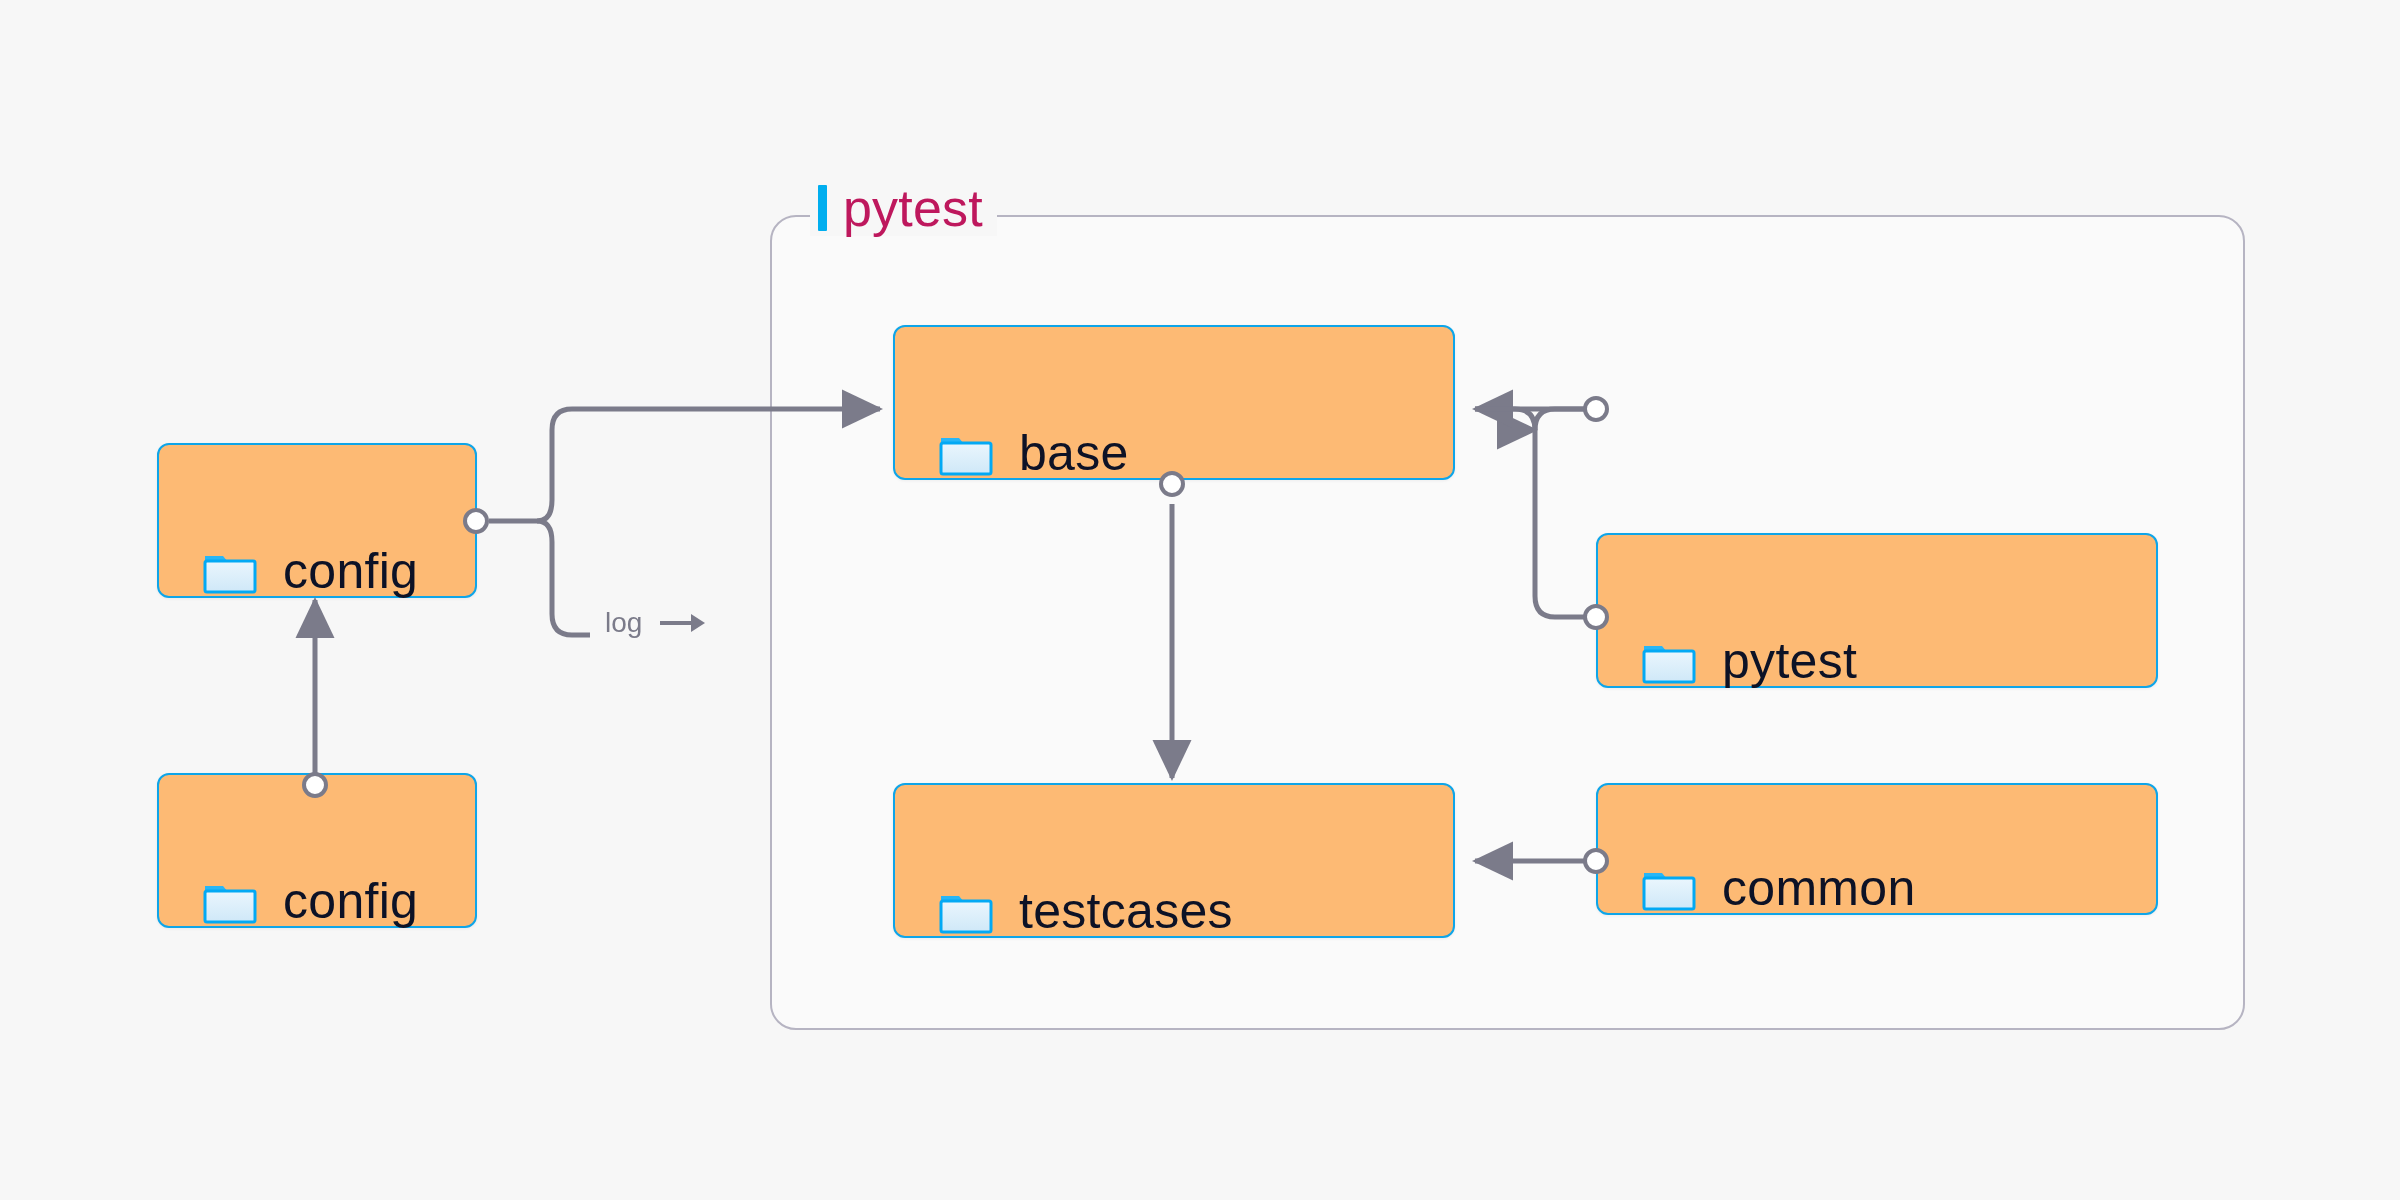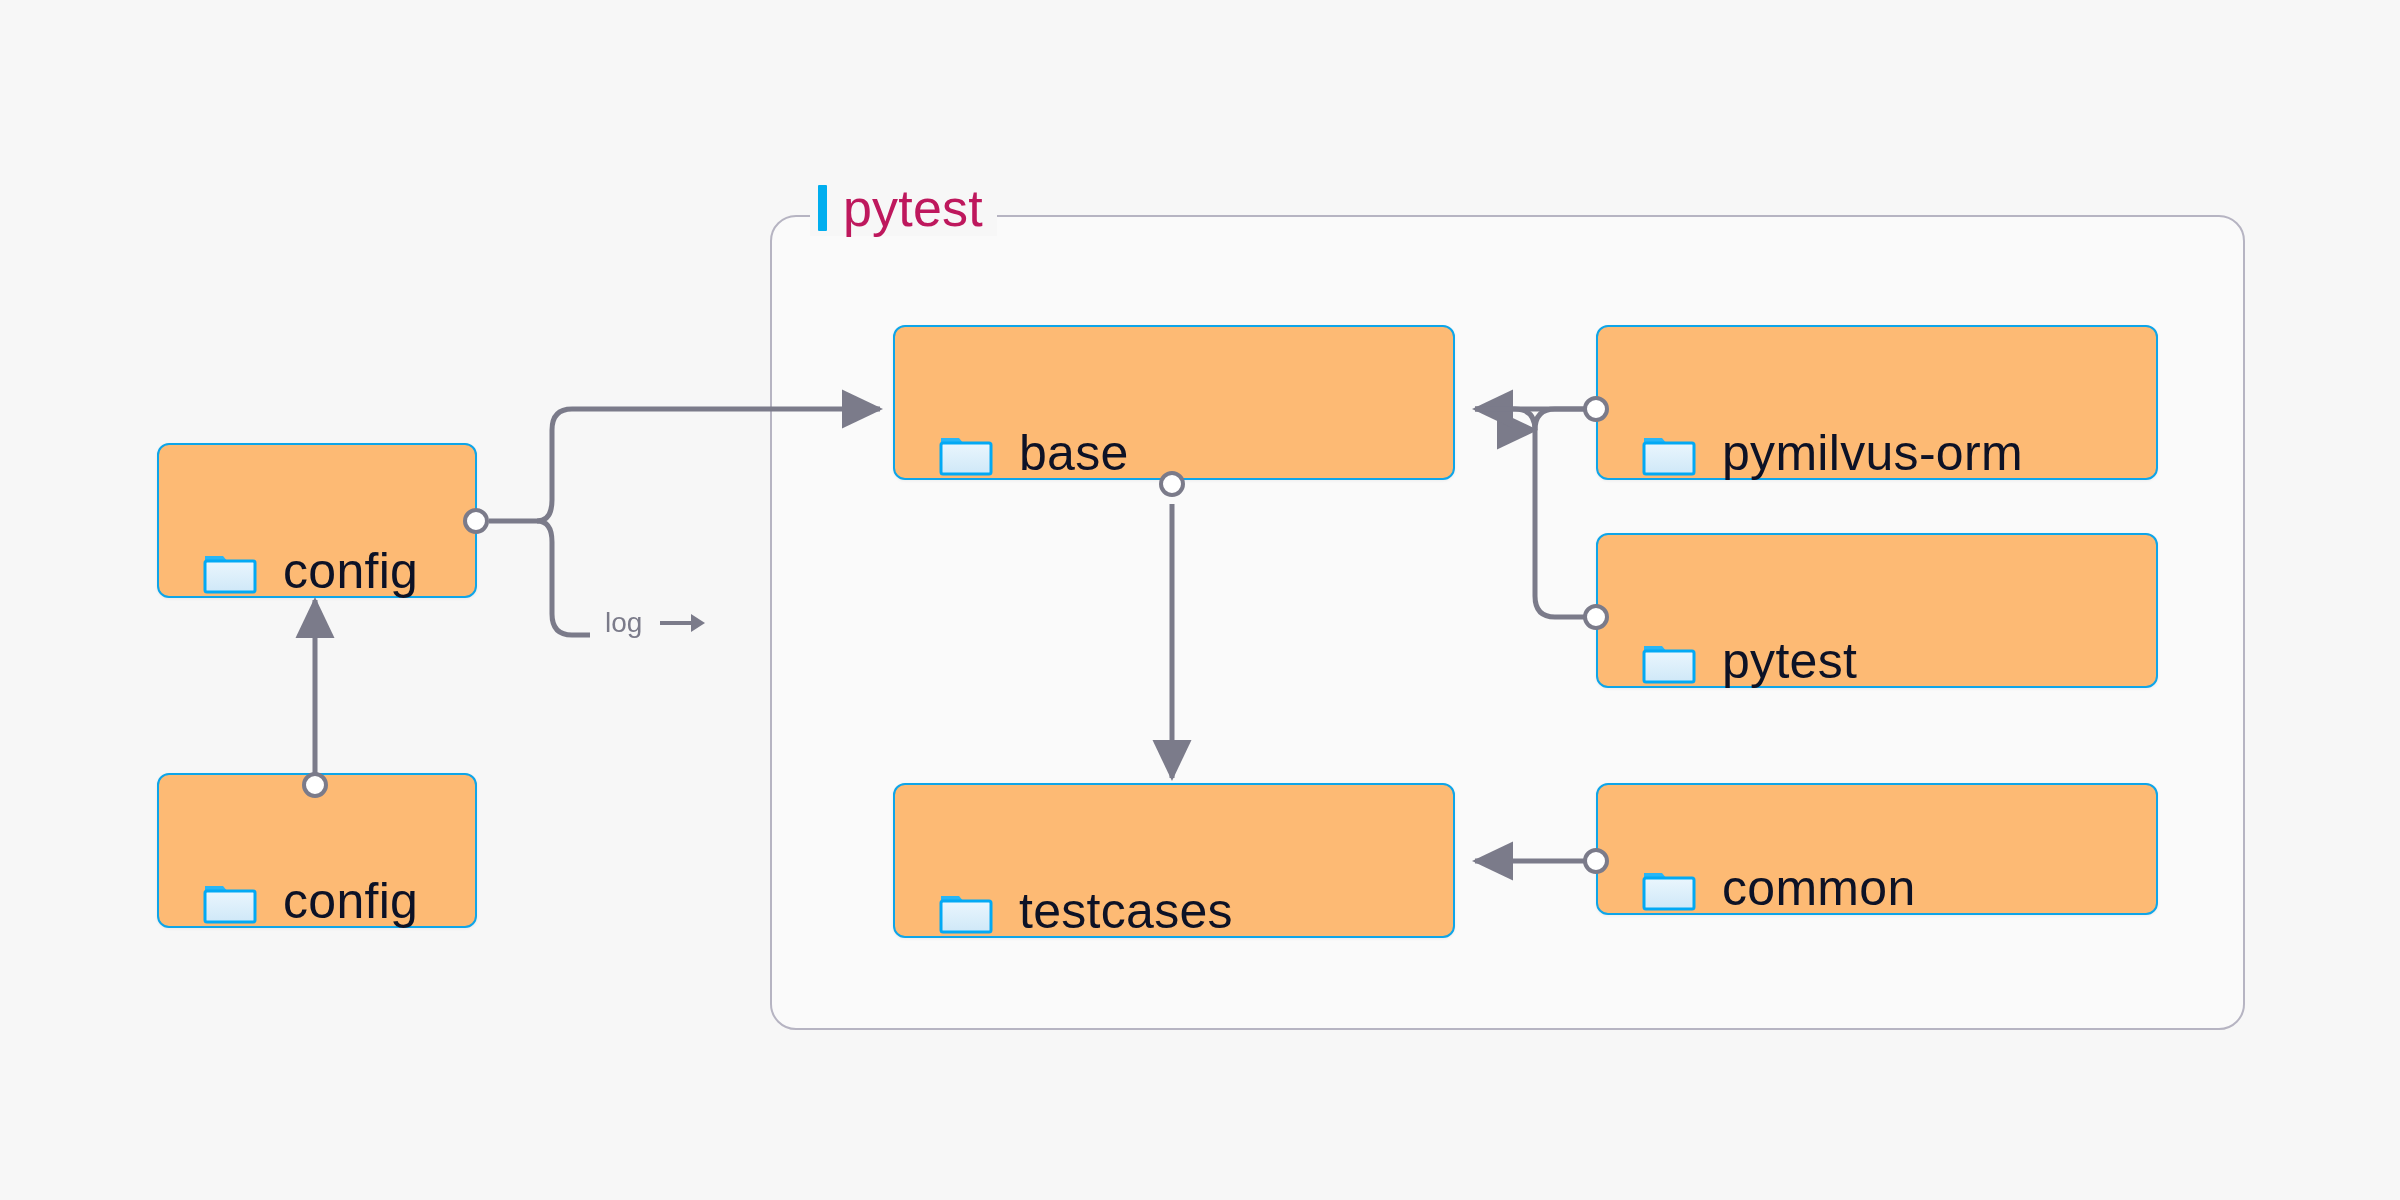--- a/index.html
+++ b/index.html
@@ -213,29 +213,20 @@
   <div class="node" style="left:893px; top:783px; width:562px; height:155px;">
     <div class="node-inner">
       <svg class="folder-icon" viewBox="0 0 54 46">
         <path d="M2,8 h18 l5,6 h27 v3 H2 Z" fill="#29b6f6"></path>
         <rect x="2" y="13" width="50" height="31" rx="2" fill="url(#fg1)" stroke="#03a9f4" stroke-width="3"></rect>
       </svg>
       <span class="node-label">testcases</span>
     </div>
   </div>
 
-  <div class="node" style="left:1596px; top:325px; width:562px; height:155px;">
-    <div class="node-inner">
-      <svg class="folder-icon" viewBox="0 0 54 46">
-        <path d="M2,8 h18 l5,6 h27 v3 H2 Z" fill="#29b6f6"></path>
-        <rect x="2" y="13" width="50" height="31" rx="2" fill="url(#fg1)" stroke="#03a9f4" stroke-width="3"></rect>
-      </svg>
-      <span class="node-label">pymilvus-orm</span>
-    </div>
-  </div>
 
   <div class="node" style="left:1596px; top:533px; width:562px; height:155px;">
     <div class="node-inner">
       <svg class="folder-icon" viewBox="0 0 54 46">
         <path d="M2,8 h18 l5,6 h27 v3 H2 Z" fill="#29b6f6"></path>
         <rect x="2" y="13" width="50" height="31" rx="2" fill="url(#fg1)" stroke="#03a9f4" stroke-width="3"></rect>
       </svg>
       <span class="node-label">pytest</span>
     </div>
   </div>

